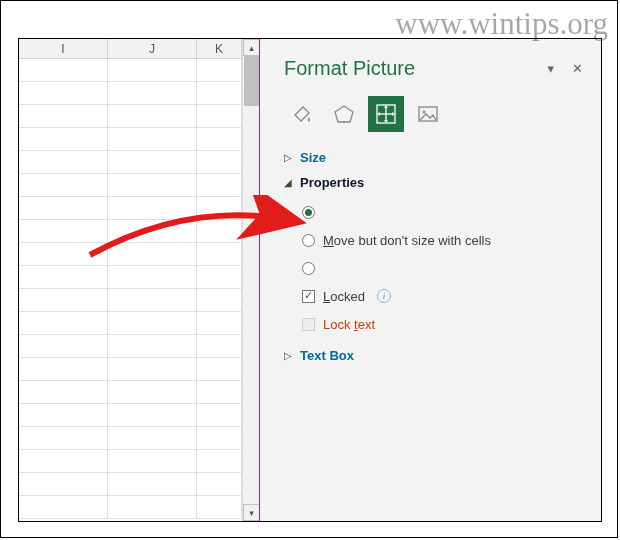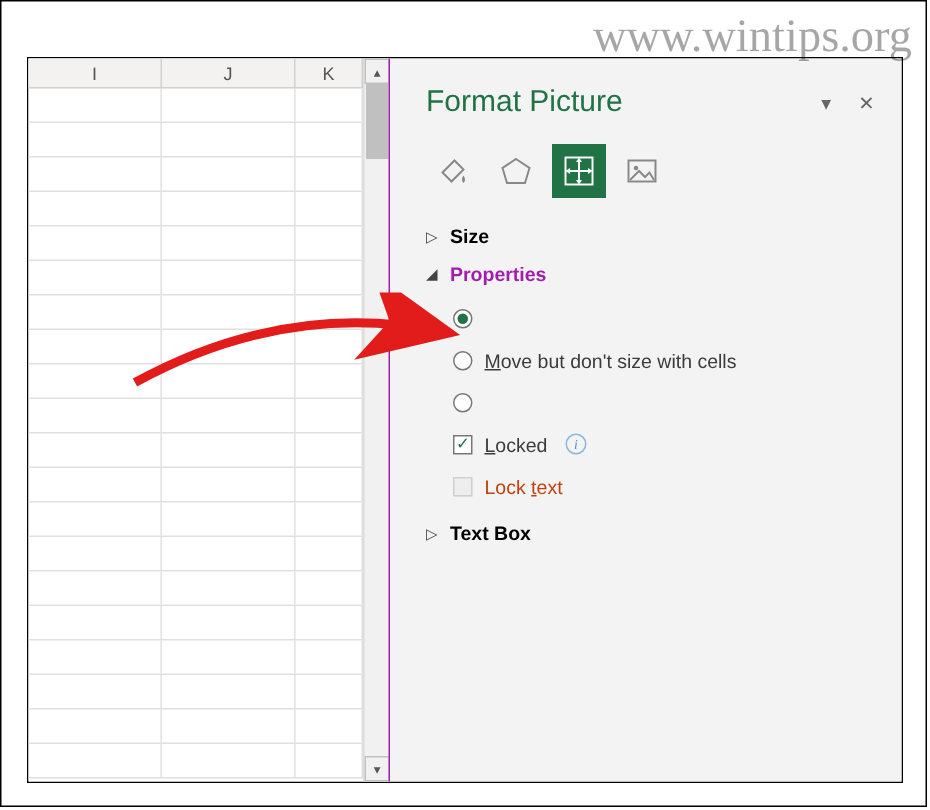--- a/index.html
+++ b/index.html
@@ -162,24 +162,24 @@
       margin-bottom: 8px;
     }
     .section-header .tri {
       font-size: 10px;
       color: #444;
       width: 10px;
     }
     .section-label {
       font-weight: 600;
       font-size: 13px;
-      color: #000000;
+      color: #0369a1;
     }
     .section-header.expanded .section-label {
-      color: #a21caf;
+      color: #0f172a;
     }
     .section-body {
       padding-left: 18px;
     }
     .opt-row {
       display: flex;
       align-items: center;
       gap: 8px;
       height: 28px;
       font-size: 13px;

